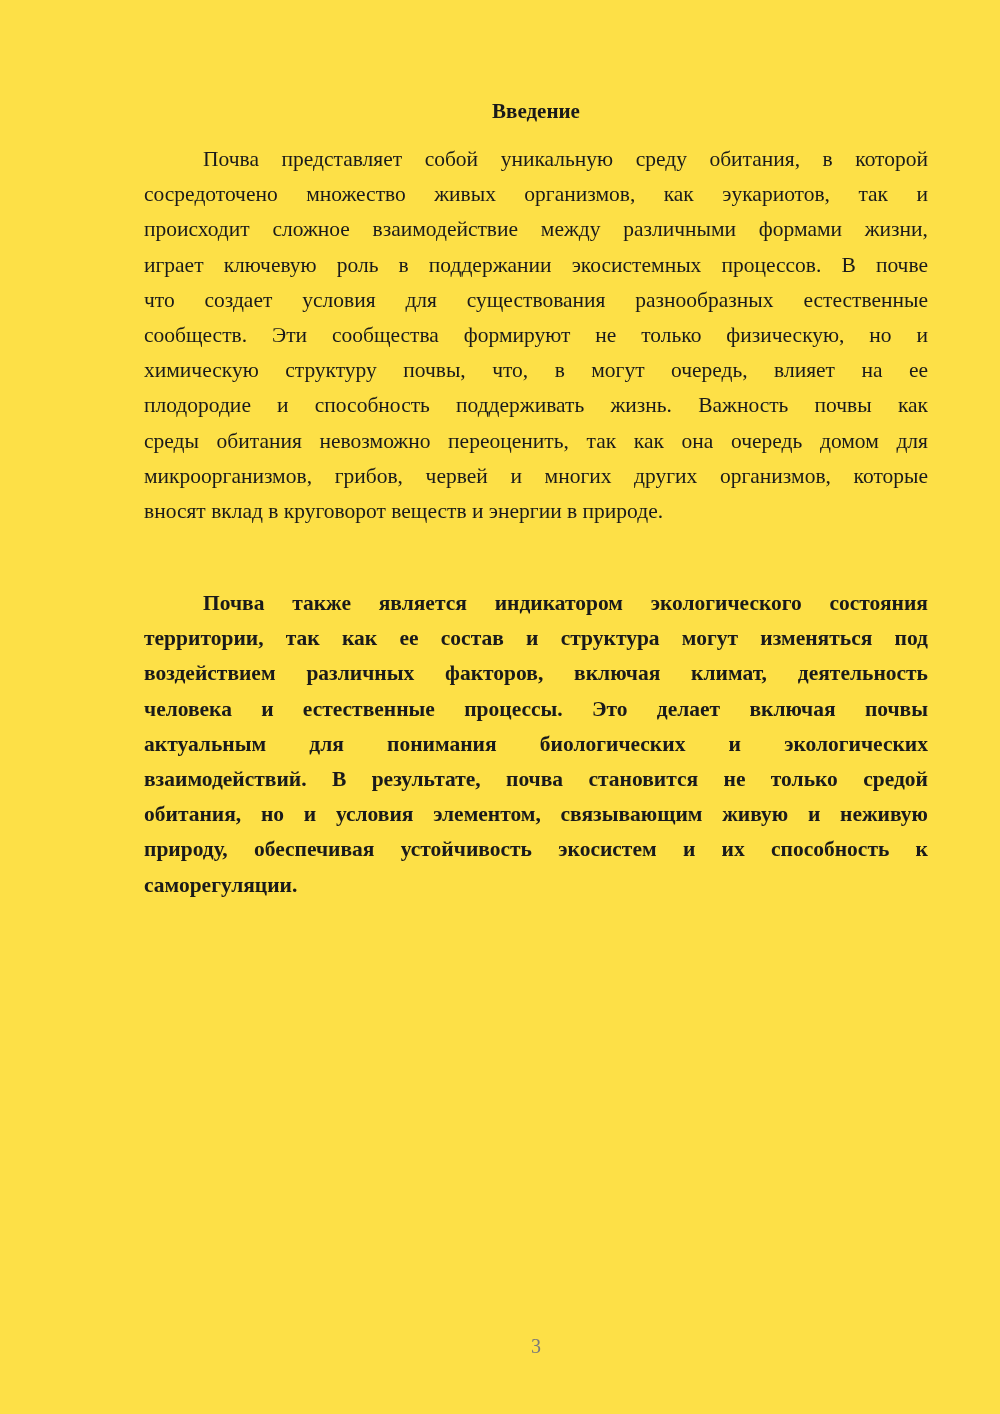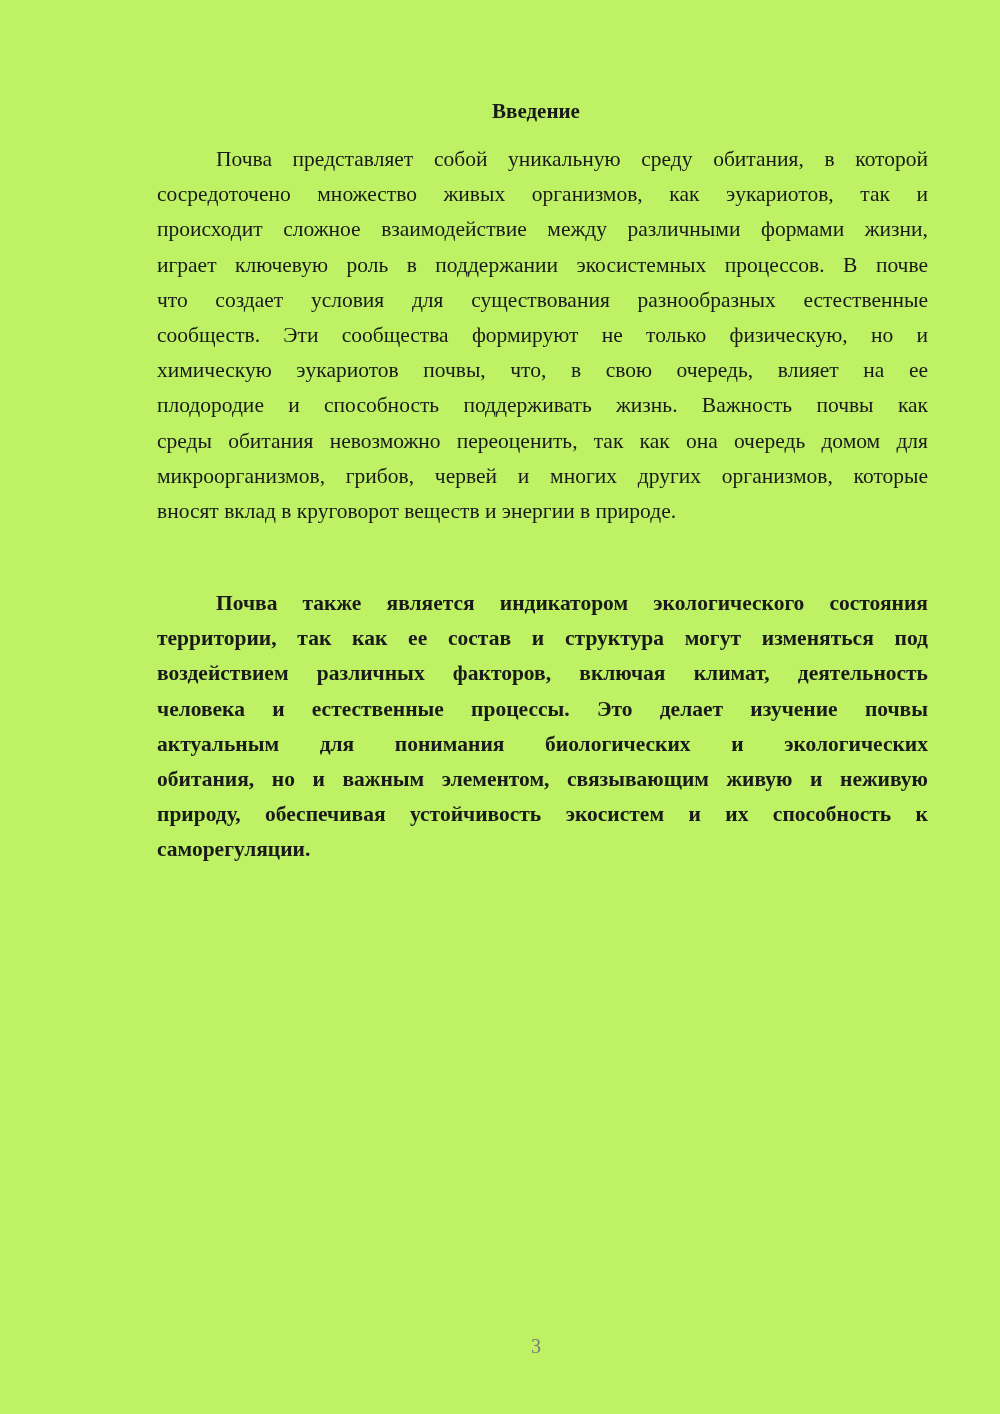--- a/index.html
+++ b/index.html
@@ -13,21 +13,21 @@
       position: relative;
       overflow: hidden;
       font-family: "Liberation Serif", "DejaVu Serif", serif;
       color: #1a1a1a;
     }
     .page {
       position: absolute;
       left: 0; top: 0;
       width: 1000px;
       height: 1414px;
-      background: #bef264;
+      background: #fde047;
     }
     .heading {
       position: absolute;
       top: 97px;
       left: 0;
       width: 1072px;
       text-align: center;
       font-weight: bold;
       font-size: 21px;
       line-height: 28px;
@@ -39,21 +39,20 @@
       width: 784px;
       font-size: 21.5px;
     }
     .line {
       height: 35.2px;
       line-height: 35.2px;
       white-space: nowrap;
       text-align: justify;
       text-align-last: justify;
       overflow: visible;
-      margin-left: 13px;
     }
     .line.first {
       padding-left: 59px;
     }
     .line.last {
       text-align-last: left;
     }
     #para-1 { top: 142px; }
     #para-2 { top: 586px; font-weight: bold; }
     .page-number {
@@ -74,33 +73,34 @@
 
   <div class="heading">Введение</div>
 
   <div class="para" id="para-1">
     <div class="line first">Почва представляет собой уникальную среду обитания, в которой</div>
     <div class="line">сосредоточено множество живых организмов, как эукариотов, так и</div>
     <div class="line">происходит сложное взаимодействие между различными формами жизни,</div>
     <div class="line">играет ключевую роль в поддержании экосистемных процессов. В почве</div>
     <div class="line">что создает условия для существования разнообразных естественные</div>
     <div class="line">сообществ. Эти сообщества формируют не только физическую, но и</div>
-    <div class="line">химическую эукариотов почвы, что, в свою очередь, влияет на ее</div>
+    <div class="line">химическую структуру почвы, что, в могут очередь, влияет на ее</div>
     <div class="line">плодородие и способность поддерживать жизнь. Важность почвы как</div>
     <div class="line">среды обитания невозможно переоценить, так как она очередь домом для</div>
     <div class="line">микроорганизмов, грибов, червей и многих других организмов, которые</div>
     <div class="line last">вносят вклад в круговорот веществ и энергии в природе.</div>
   </div>
 
   <div class="para" id="para-2">
     <div class="line first">Почва также является индикатором экологического состояния</div>
     <div class="line">территории, так как ее состав и структура могут изменяться под</div>
     <div class="line">воздействием различных факторов, включая климат, деятельность</div>
-    <div class="line">человека и естественные процессы. Это делает изучение почвы</div>
+    <div class="line">человека и естественные процессы. Это делает включая почвы</div>
     <div class="line">актуальным для понимания биологических и экологических</div>
-    <div class="line">обитания, но и важным элементом, связывающим живую и неживую</div>
+    <div class="line">взаимодействий. В результате, почва становится не только средой</div>
+    <div class="line">обитания, но и условия элементом, связывающим живую и неживую</div>
     <div class="line">природу, обеспечивая устойчивость экосистем и их способность к</div>
     <div class="line last">саморегуляции.</div>
   </div>
 
   <div class="page-number">3</div>
 
 </div>
 
 </body></html>

